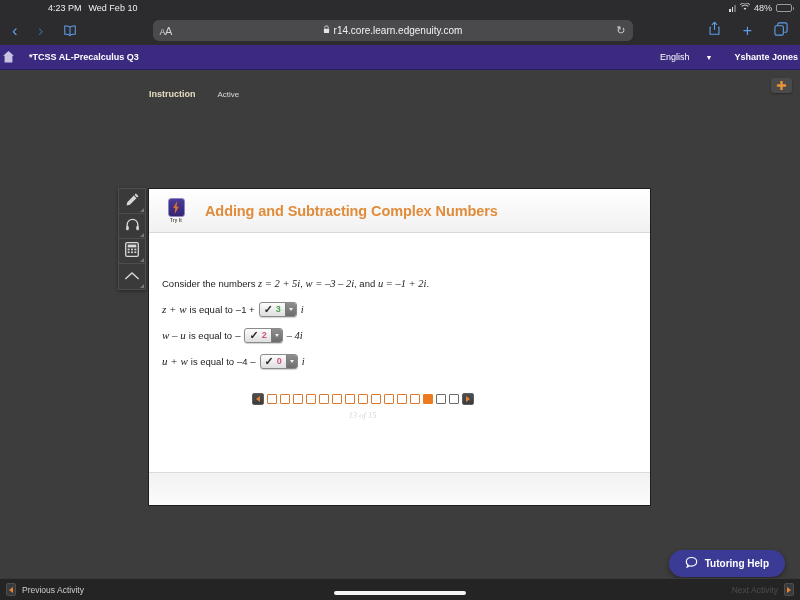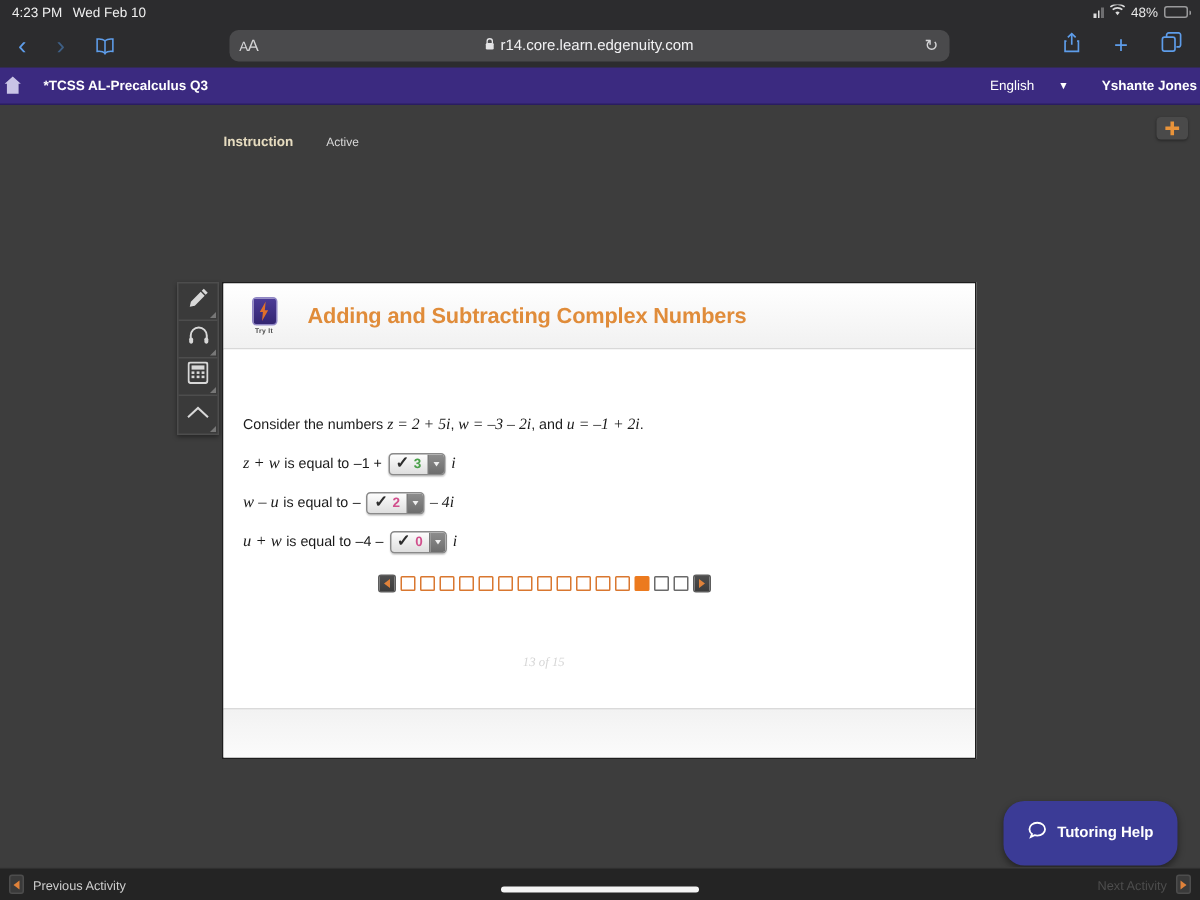--- a/index.html
+++ b/index.html
@@ -11,21 +11,21 @@
   }
 
   
   .status-bar {
     height: 16px; width: 100%;
     background: #2c2c2e;
     display: flex; align-items: center;
     padding: 0 8px;
     color: #f0f0f0; font-size: 9px;
   }
-  .status-left { display: flex; gap: 7px; }
+  .status-left { display: flex; gap: 7px; margin-left: 40px; }
   .status-right { margin-left: auto; display: flex; align-items: center; gap: 4px; }
   .sig-bars { display: flex; align-items: flex-end; gap: 1px; height: 7px; }
   .sig-bars i { display:block; width: 1.5px; background: #dcdcdc; }
   .sig-bars i:nth-child(1){height:3px}
   .sig-bars i:nth-child(2){height:5px}
   .sig-bars i:nth-child(3){height:7px;background:#6e6e70}
   .wifi-icon { font-size: 9px; line-height: 1; color:#dcdcdc; }
   .batt-pct { font-size: 9px; color:#e8e8e8; }
   .batt-body {
     width: 16px; height: 8px; border: 1px solid #9a9a9c;
@@ -192,22 +192,22 @@
     display:flex; align-items:center; justify-content:center;
   }
   .dd-arrow span {
     width:0;height:0;border-style:solid;
     border-width: 3px 2.5px 0 2.5px;
     border-color: #efefef transparent transparent transparent;
   }
 
   
   .pager {
-    position:absolute; top: 313px; left: 148px; width: 429px;
-    display:flex; flex-direction:column; align-items:center;gap:36px;
+    position:absolute; top: 323px; left: 148px; width: 429px;
+    display:flex; flex-direction:column; align-items:center;
   }
   .pager-row { display:flex; align-items:center; gap: 3px; }
   .pg-arrow {
     width: 12px; height: 12px;
     background: linear-gradient(#4e4e4e, #3c3c3c);
     border: 1px solid #5d5d5d; border-radius: 2px;
     display:flex; align-items:center; justify-content:center;
   }
   .pg-arrow span {
     width:0;height:0;border-style:solid;
@@ -224,21 +224,21 @@
   .pg-box.future { border-color:#6a6a6a; }
   .pg-count {
     margin-top: 5px;
     font-size: 8.5px; font-style: italic; color:#d6d6d6;
     font-family:"Liberation Serif", serif;
   }
 
   
   .tutor-btn {
     position:absolute; right: 15px; bottom: 23px;
-    height: 43px; padding: 0 16px;
+    height: 27px; padding: 0 16px;
     background:#3b3b96; border-radius: 14px;
     display:flex; align-items:center; gap: 7px;
     box-shadow: 0 2px 5px rgba(0,0,0,.4);
   }
   .tutor-label { color:#ffffff; font-size: 10px; font-weight: bold; }
 
   
   .bottom-bar {
     position:absolute; left:0; right:0; bottom: 0;
     height: 22px; background:#242424;

